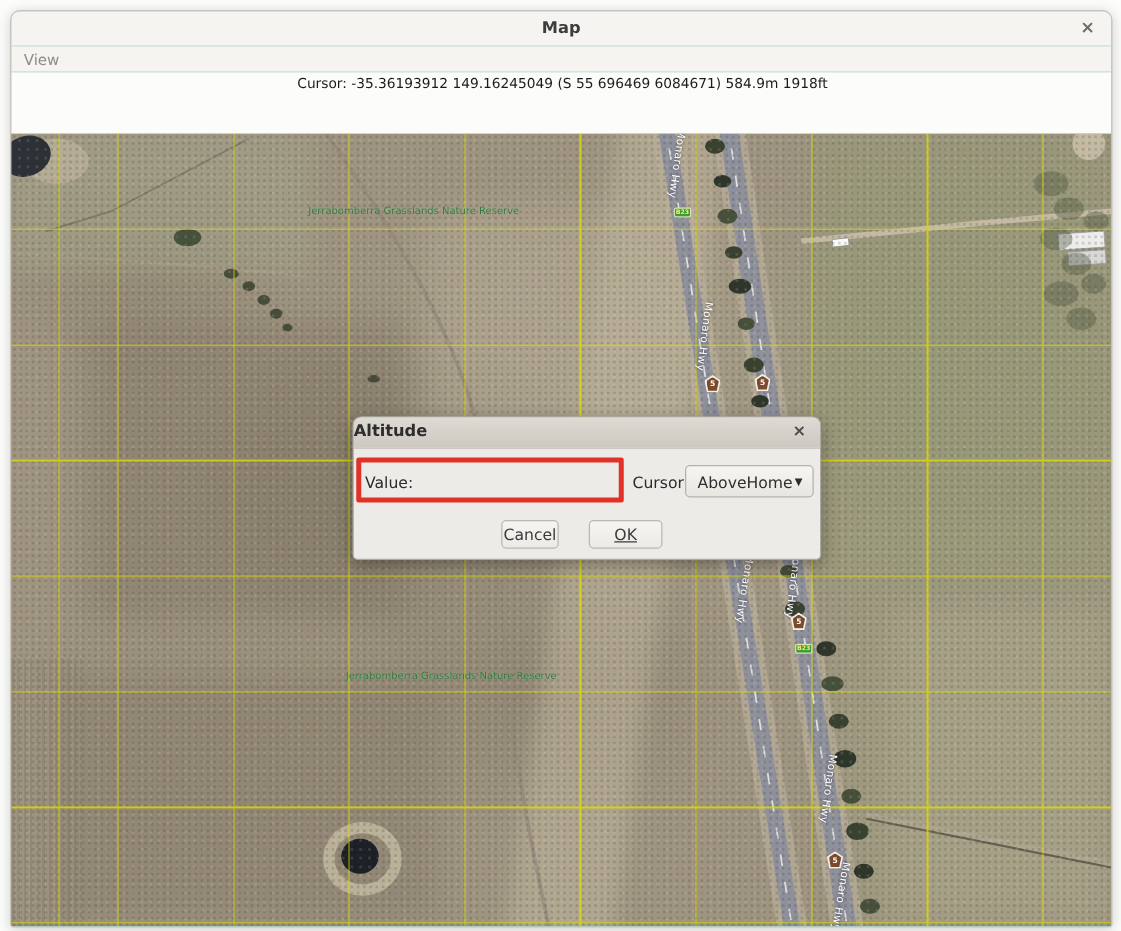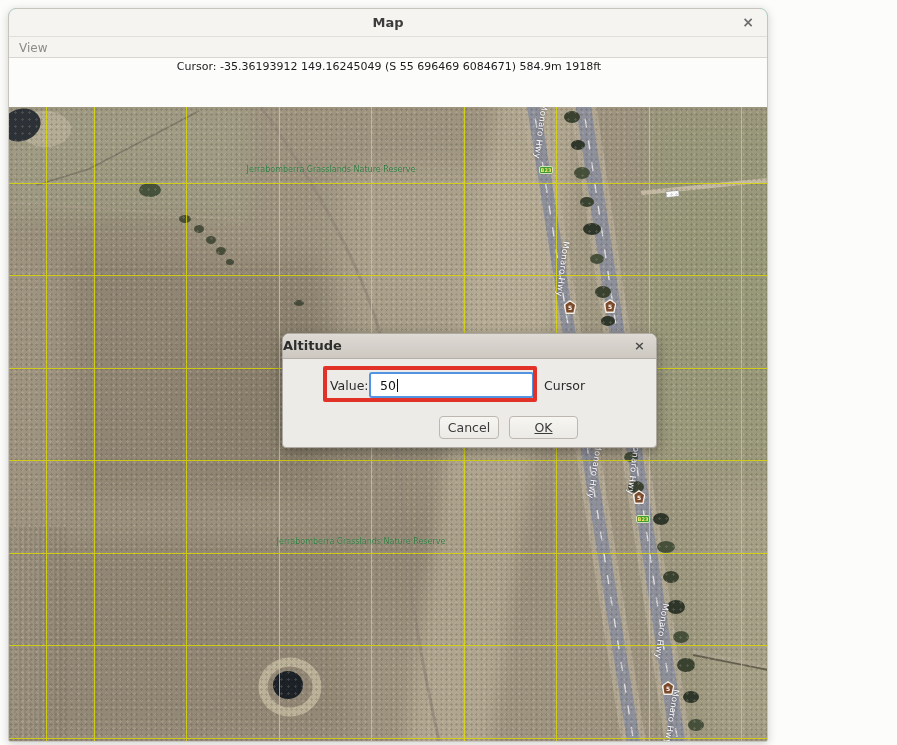--- a/index.html
+++ b/index.html
@@ -1,20 +1,20 @@
 <!DOCTYPE html>
 <html><head>
 <meta charset="utf-8">
 <style>
   html,body{margin:0;padding:0;width:897px;height:745px;overflow:hidden;
     background:#fcfcfb;font-family:"DejaVu Sans",sans-serif;}
   *{box-sizing:border-box;}
 
   
-  .window{position:absolute;left:8px;top:8px;width:760px;height:734px;
+  .window{position:absolute;left:8px;top:8px;width:882px;height:734px;
     background:#5eead4;border:1px solid #c7c3bd;border-radius:8px 8px 3px 3px;
     box-shadow:0 2px 10px rgba(0,0,0,.18);overflow:hidden;}
   .titlebar{height:28px;background:#f5f4f1;border-bottom:1px solid #e2dfda;position:relative;}
   .titlebar .title{position:absolute;left:0;right:0;top:0;line-height:27px;text-align:center;
     font-size:13px;font-weight:bold;color:#3d3d3d;}
   .titlebar .close{position:absolute;right:13px;top:0;line-height:27px;font-size:14px;
     color:#6e6e6e;font-weight:bold;cursor:default;}
   .menubar{height:21px;background:#f5f4f1;border-bottom:1px solid #d9d6d1;}
   .menu-item{display:inline-block;padding:0 10px;line-height:20px;font-size:12px;color:#8d8b88;}
   .statusbar{height:49px;background:#fcfcfb;padding:1px 0 0 2px;font-size:11px;color:#1b1b1b;text-align:center;}
@@ -72,37 +72,37 @@
   
   .dialog{position:absolute;left:282px;top:333px;width:375px;height:115px;z-index:10;
     background:#edebe7;border:1px solid #aeaaa3;border-radius:7px 7px 4px 4px;
     box-shadow:0 4px 14px rgba(0,0,0,.32);}
   .dlg-titlebar{height:25px;background:linear-gradient(#dedad4,#cdc9c1);
     border-bottom:1px solid #b4b0a9;border-radius:6px 6px 0 0;position:relative;}
   .dlg-titlebar .title{position:absolute;left:0;right:0;top:0;line-height:24px;text-align:left;
     font-size:13px;font-weight:bold;color:#2d2d2d;}
   .dlg-titlebar .close{position:absolute;right:11px;top:0;line-height:24px;font-size:13px;
     color:#4d4d4d;font-weight:bold;}
-  .dlg-body{position:absolute;inset:0;margin-left:38px;}
+  .dlg-body{position:absolute;inset:0;}
   .red-highlight{position:absolute;left:2px;top:32px;width:214px;height:36px;
     border:4px solid #e23228;border-radius:2px;pointer-events:none;z-index:3;}
   .dlg-label{position:absolute;font-size:12.5px;color:#2b2b2b;}
   .value-input{position:absolute;left:48px;top:38px;width:165px;height:26px;background:#fff;
     border:2px solid #5294e2;border-radius:3px;display:flex;align-items:center;
     padding-left:9px;font-size:12.5px;color:#111;}
   .caret{display:inline-block;width:1px;height:13px;background:#111;margin-left:1px;}
   .dropdown{position:absolute;left:265px;top:38px;width:103px;height:26px;
     background:linear-gradient(#f7f5f2,#e9e6e1);border:1px solid #b6b2aa;border-radius:4px;
     display:flex;align-items:center;justify-content:space-between;padding:0 8px 0 9px;
     font-size:12.5px;color:#2d2d2d;}
   .dd-arrow{font-size:8px;color:#2d2d2d;}
   .dlg-btn{position:absolute;background:linear-gradient(#f7f5f2,#eceae5);border:1px solid #bcb8b0;
     border-radius:4px;font-size:12.5px;color:#3a3a3a;display:flex;align-items:center;justify-content:center;}
-  .btn-cancel{left:118px;top:82px;width:60px;height:23px;}
-  .btn-ok{left:188px;top:82px;width:69px;height:23px;text-decoration:underline;}
+  .btn-cancel{left:118px;top:82px;width:46px;height:23px;}
+  .btn-ok{left:188px;top:82px;width:59px;height:23px;text-decoration:underline;}
 </style>
 </head>
 <body>
 
 <div class="window">
   <div class="titlebar">
     <span class="title">Map</span>
     <span class="close">×</span>
   </div>
   <div class="menubar">
@@ -237,22 +237,22 @@
   </div>
 </div>
 
 <div class="dialog">
   <div class="dlg-titlebar">
     <span class="title">Altitude</span>
     <span class="close">×</span>
   </div>
   <div class="dlg-body">
     <span class="dlg-label" style="left:9px;top:44px">Value:</span>
-    <div class="value-input">
-      <span>50</span>
-      <span class="caret"></span>
-    </div>
     <div class="red-highlight"></div>
     <span class="dlg-label" style="left:223px;top:44px">Cursor</span>
+    <div class="dropdown">
+      <span>AboveHome</span>
+      <span class="dd-arrow">▼</span>
+    </div>
     <div class="dlg-btn btn-cancel">Cancel</div>
     <div class="dlg-btn btn-ok">OK</div>
   </div>
 </div>
 
 </body></html>

